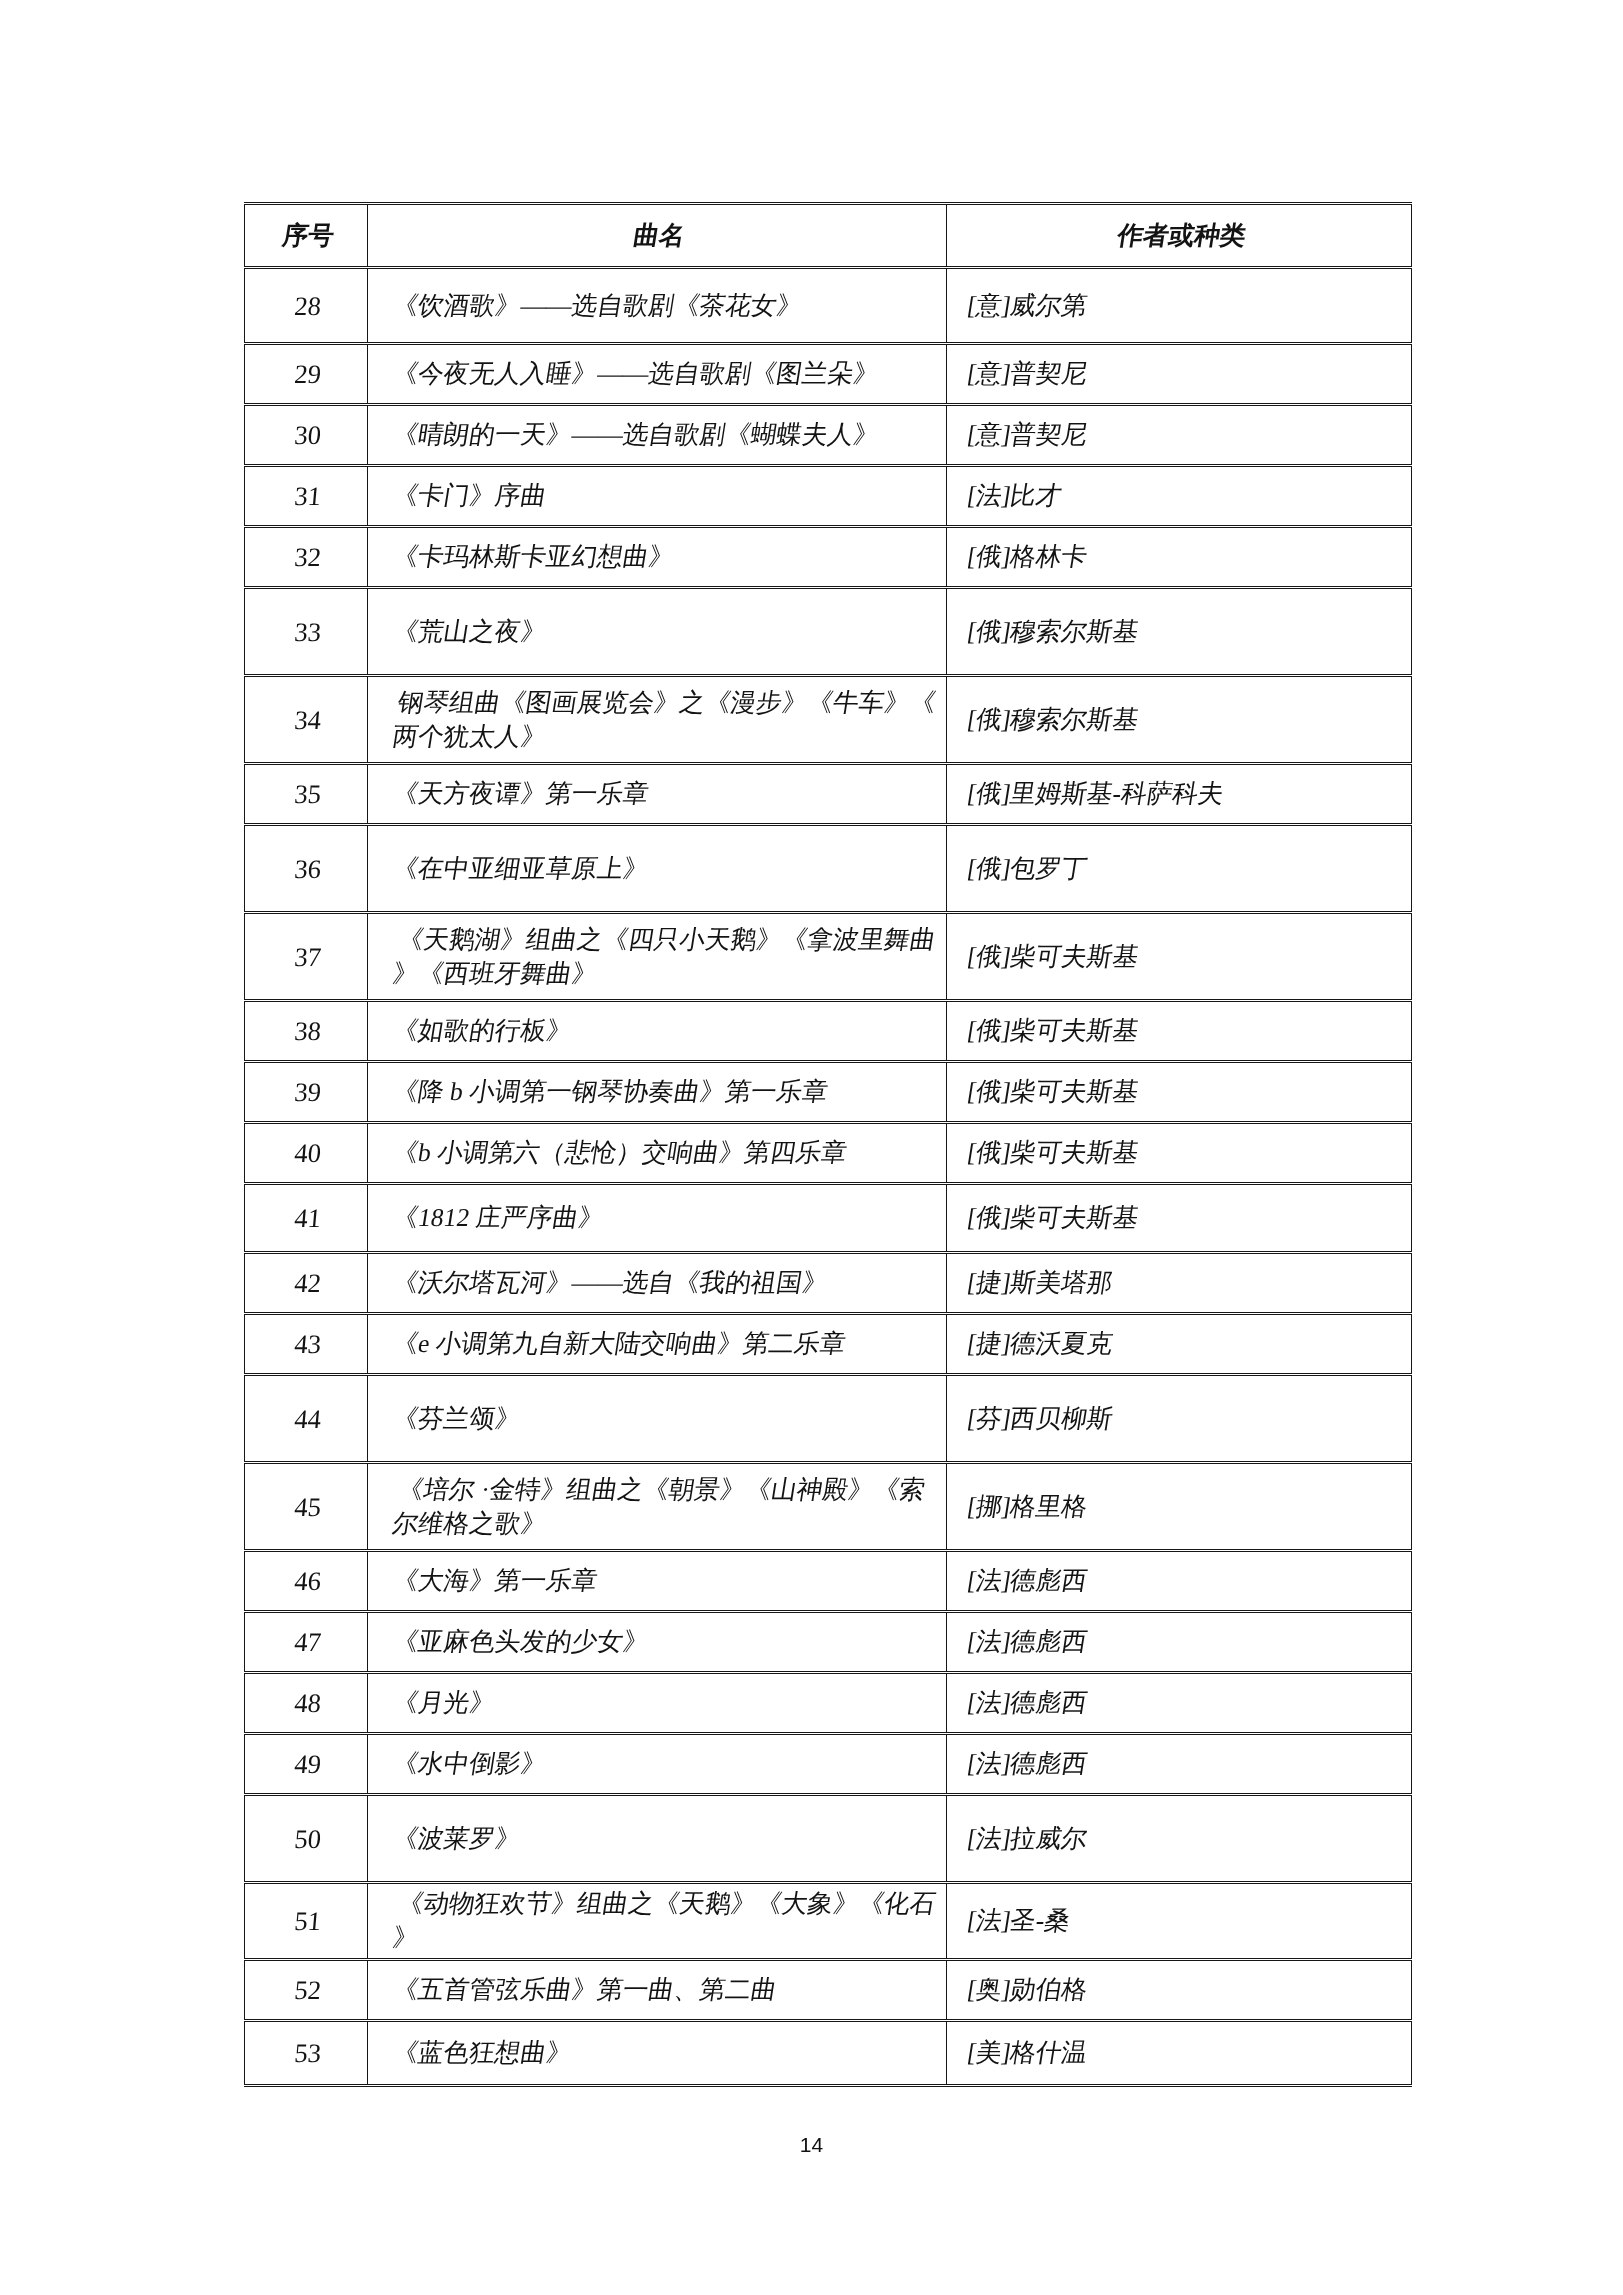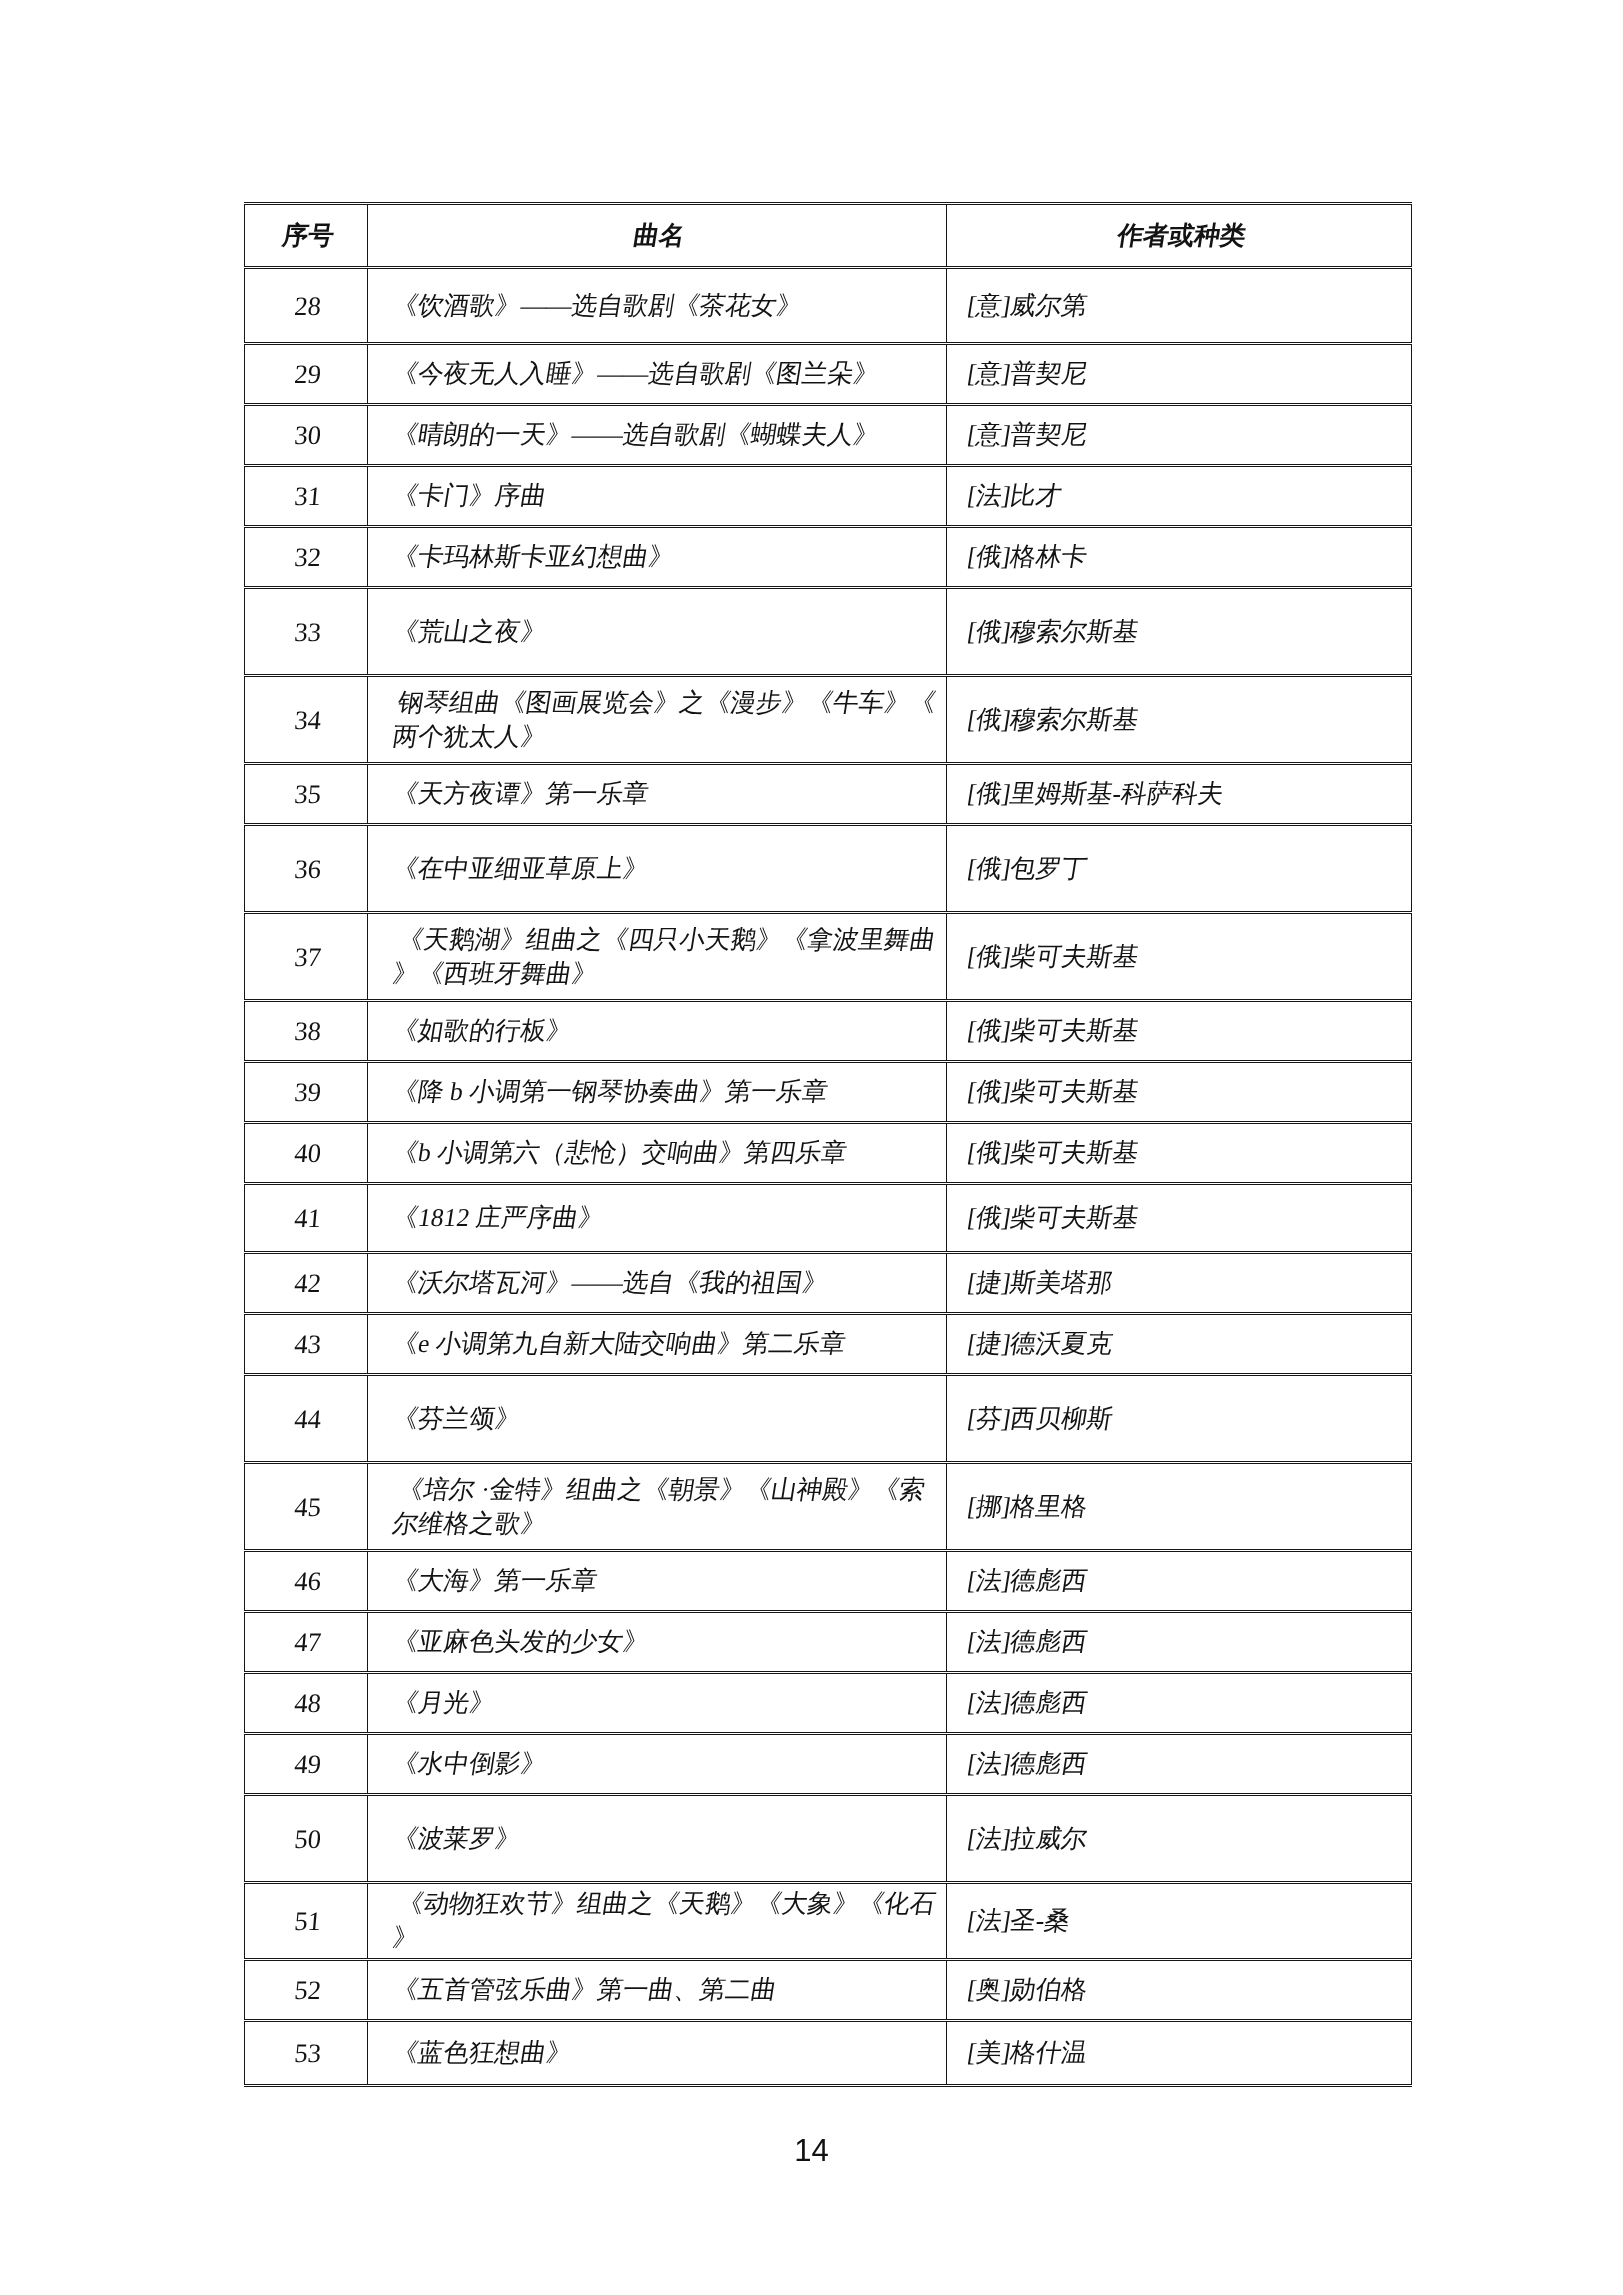--- a/index.html
+++ b/index.html
@@ -64,21 +64,21 @@
     transform: skewX(-5deg);
     transform-origin: 50% 100%;
   }
   .page-number {
     position: absolute;
     top: 2133px;
     left: 0;
     width: 100%;
     text-align: center;
     font-family: "Liberation Sans", "DejaVu Sans", sans-serif;
-    font-size: 31px;
+    font-size: 21px;
     color: #111111;
   }
 </style>
 </head>
 <body>
 
 <div class="page">
 
   <table class="repertoire">
     <colgroup>

